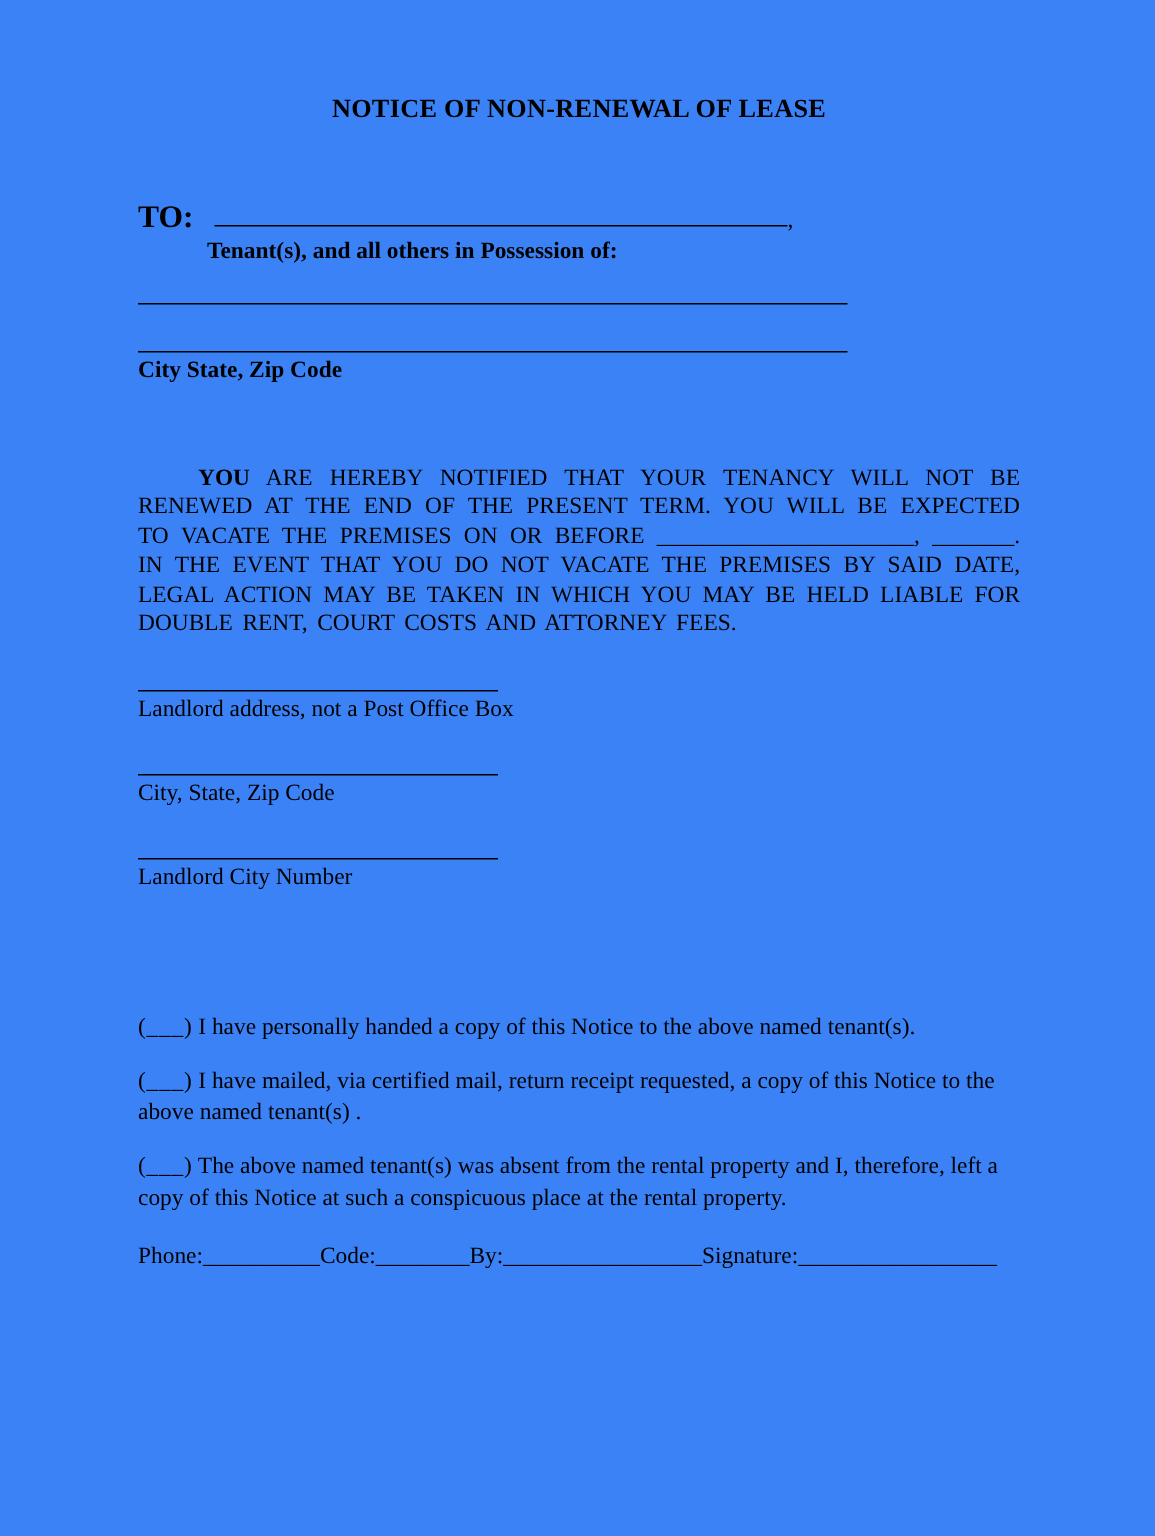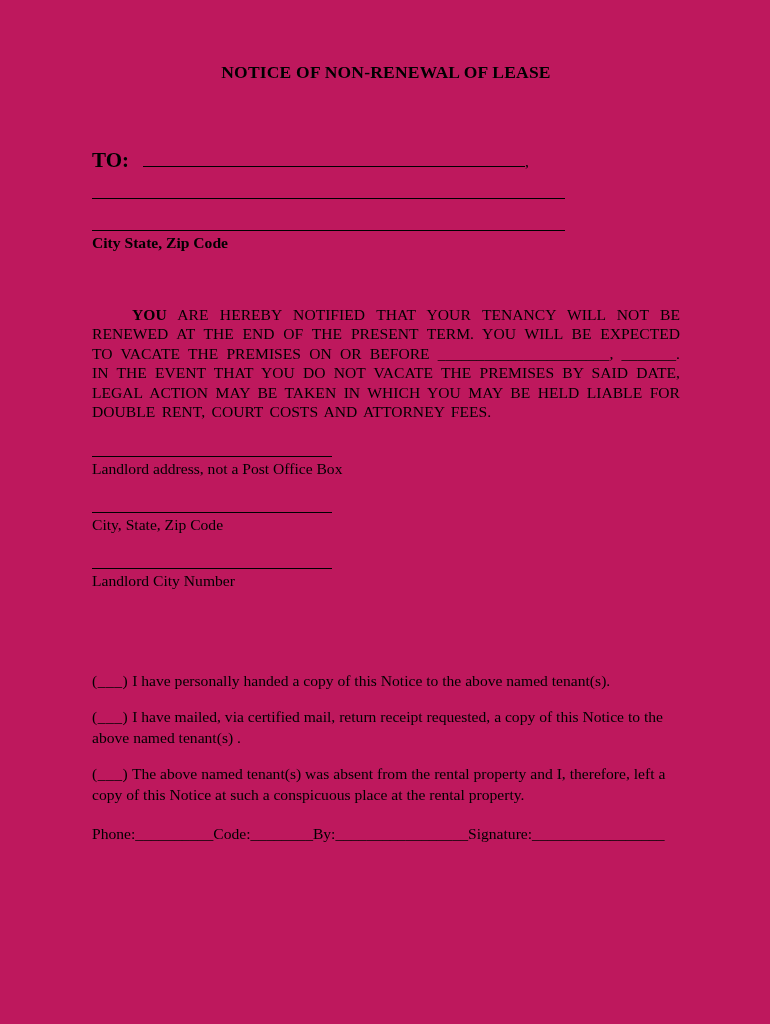--- a/index.html
+++ b/index.html
@@ -2,32 +2,32 @@
 <html><head>
 <meta charset="utf-8">
 <style>
   html, body { margin: 0; padding: 0; background: #ffffff; }
   body {
     width: 770px; height: 1024px;
     font-family: "Liberation Serif", serif;
     color: #000000;
     -webkit-font-smoothing: antialiased;
   }
-  .page { position: relative; width: 770px; height: 1024px; background: #be185d; overflow: hidden; }
+  .page { position: relative; width: 770px; height: 1024px; background: #3b82f6; overflow: hidden; }
   .content { padding: 62px 90px 0 92px; }
 
   .doc-title {
     text-align: center;
     font-weight: bold;
     font-size: 17.5px;
     letter-spacing: 0.2px;
   }
 
   
-  .to-row { margin-top: 65px; white-space: nowrap; font-size: 15.6px; }
+  .to-row { margin-top: 49px; white-space: nowrap; font-size: 15.6px; }
   .to-label { font-weight: bold; font-size: 21px; vertical-align: baseline; }
   .blank-underline {
     display: inline-block;
     border-bottom: 1.4px solid #000;
     vertical-align: baseline;
   }
   .to-blank { width: 382px; height: 15px; margin-left: 14px; }
   .to-comma { font-size: 15.6px; }
   .to-sublabel { margin-left: 46px; margin-top: 2px; font-weight: bold; font-size: 15.6px; }
 
@@ -67,20 +67,21 @@
 <body>
 
 <div class="page">
   <div class="content">
 
     <div class="doc-title">NOTICE OF NON-RENEWAL OF LEASE</div>
 
     <div class="to-row">
       <span class="to-label">TO:</span><span class="blank-underline to-blank"></span><span class="to-comma">,</span>
     </div>
+    <div class="to-sublabel">Tenant(s), and all others in Possession of:</div>
 
     <div class="field-line-1"></div>
 
     <div class="field-line-2"></div>
     <div class="field-label-bold">City State, Zip Code</div>
 
     <div class="notice-para"><span class="lead">YOU</span><span> ARE HEREBY NOTIFIED THAT YOUR TENANCY WILL NOT BE RENEWED AT THE END OF THE PRESENT TERM.  YOU WILL BE EXPECTED TO VACATE THE PREMISES ON OR BEFORE </span><span>______________________</span><span>, </span><span>_______</span><span>.  IN THE EVENT THAT YOU DO NOT VACATE THE PREMISES BY SAID DATE, LEGAL ACTION MAY BE TAKEN IN WHICH YOU MAY BE HELD LIABLE FOR DOUBLE RENT, COURT COSTS AND ATTORNEY FEES.</span></div>
 
     <div class="sig-section">
 

